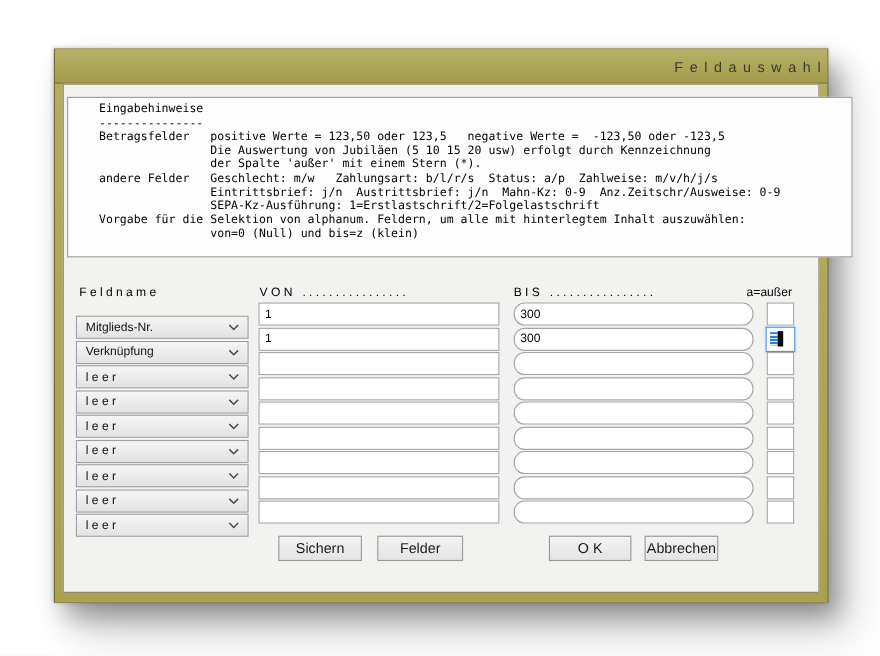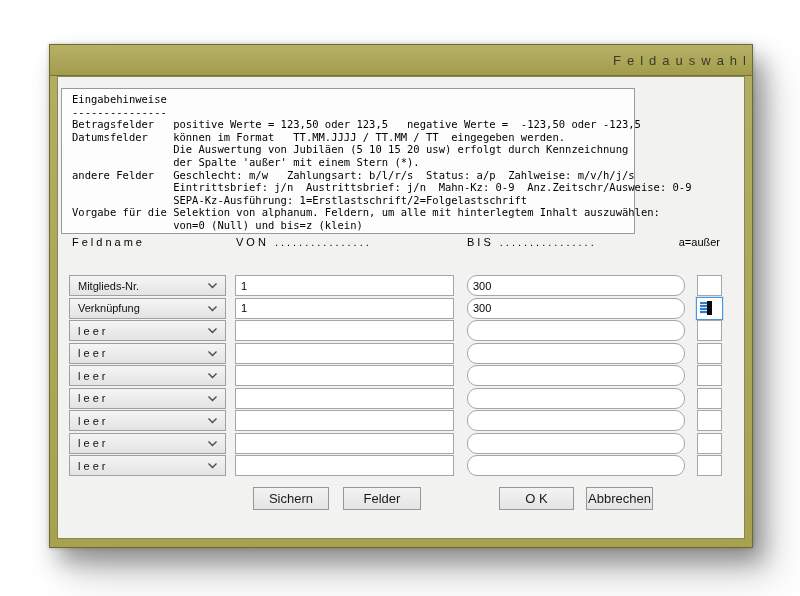--- a/index.html
+++ b/index.html
@@ -28,41 +28,41 @@
     font-size:13px;letter-spacing:6px;color:#3a3a2e;font-weight:500;
   }
   .content{
     position:absolute;left:7px;right:7px;top:31px;bottom:8px;
     background:#f2f2f0;
     border:1px solid #8a8557;
     box-sizing:border-box;
   }
   
   .infobox{
-    position:absolute;left:3px;top:11px;width:574px;height:146px;
+    position:absolute;left:3px;top:11px;width:714px;height:146px;
     background:#fdfdfd;border:1px solid #9a9a9a;box-sizing:border-box;
-    padding:4px 4px 0 10px;
+    padding:4px 4px 0 28px;
   }
   .infobox .iline{
     font-family:"DejaVu Sans Mono","Liberation Mono",monospace;
     font-size:10.5px;line-height:12.6px;color:#000;
     white-space:pre;
   }
   
-  .hdr{position:absolute;top:159px;height:14px;font-size:11px;color:#000;}
+  .hdr{position:absolute;top:183px;height:14px;font-size:11px;color:#000;}
   .hdr.spaced{letter-spacing:3px;}
   #hdr-feldname{left:14px;}
   #hdr-von{left:178px;}
   #hdr-bis{left:409px;}
   #hdr-ausser{right:24px;letter-spacing:0;}
   
   .rows{position:absolute;left:11px;top:198px;width:665px;}
   .row{position:relative;height:21px;margin-bottom:1.5px;}
   .combobox{
-    position:absolute;left:0;top:0;width:157px;height:21px;box-sizing:border-box;
+    position:absolute;left:0;top:12px;width:157px;height:21px;box-sizing:border-box;
     background:linear-gradient(#f5f5f5,#e3e3e3);
     border:1px solid #9f9f9f;
     display:flex;align-items:center;padding:0 7px 0 8px;cursor:default;
   }
   .cb-label{flex:1;font-size:11px;color:#101010;white-space:pre;}
   .cb-arrow{display:flex;align-items:center;}
   .txt{
     position:absolute;top:0;height:21px;box-sizing:border-box;
     background:#fff;border:1px solid #a6a6a6;
     font-family:"Liberation Sans",sans-serif;font-size:11px;color:#000;
@@ -102,21 +102,20 @@
 <div class="dialog">
   <div class="titlebar">
     <span class="title">Feldauswahl</span>
   </div>
   <div class="content">
 
     <div class="infobox">
       <div class="iline">Eingabehinweise</div>
       <div class="iline">---------------</div>
       <div class="iline">Betragsfelder   positive Werte = 123,50 oder 123,5   negative Werte =  -123,50 oder -123,5</div>
-      <div class="iline">Datumsfelder    können im Format   TT.MM.JJJJ / TT.MM / TT  eingegeben werden.</div>
       <div class="iline">                Die Auswertung von Jubiläen (5 10 15 20 usw) erfolgt durch Kennzeichnung</div>
       <div class="iline">                der Spalte 'außer' mit einem Stern (*).</div>
       <div class="iline">andere Felder   Geschlecht: m/w   Zahlungsart: b/l/r/s  Status: a/p  Zahlweise: m/v/h/j/s</div>
       <div class="iline">                Eintrittsbrief: j/n  Austrittsbrief: j/n  Mahn-Kz: 0-9  Anz.Zeitschr/Ausweise: 0-9</div>
       <div class="iline">                SEPA-Kz-Ausführung: 1=Erstlastschrift/2=Folgelastschrift</div>
       <div class="iline">Vorgabe für die Selektion von alphanum. Feldern, um alle mit hinterlegtem Inhalt auszuwählen:</div>
       <div class="iline">                von=0 (Null) und bis=z (klein)</div>
     </div>
 
     <span class="hdr spaced" id="hdr-feldname">Feldname</span>

